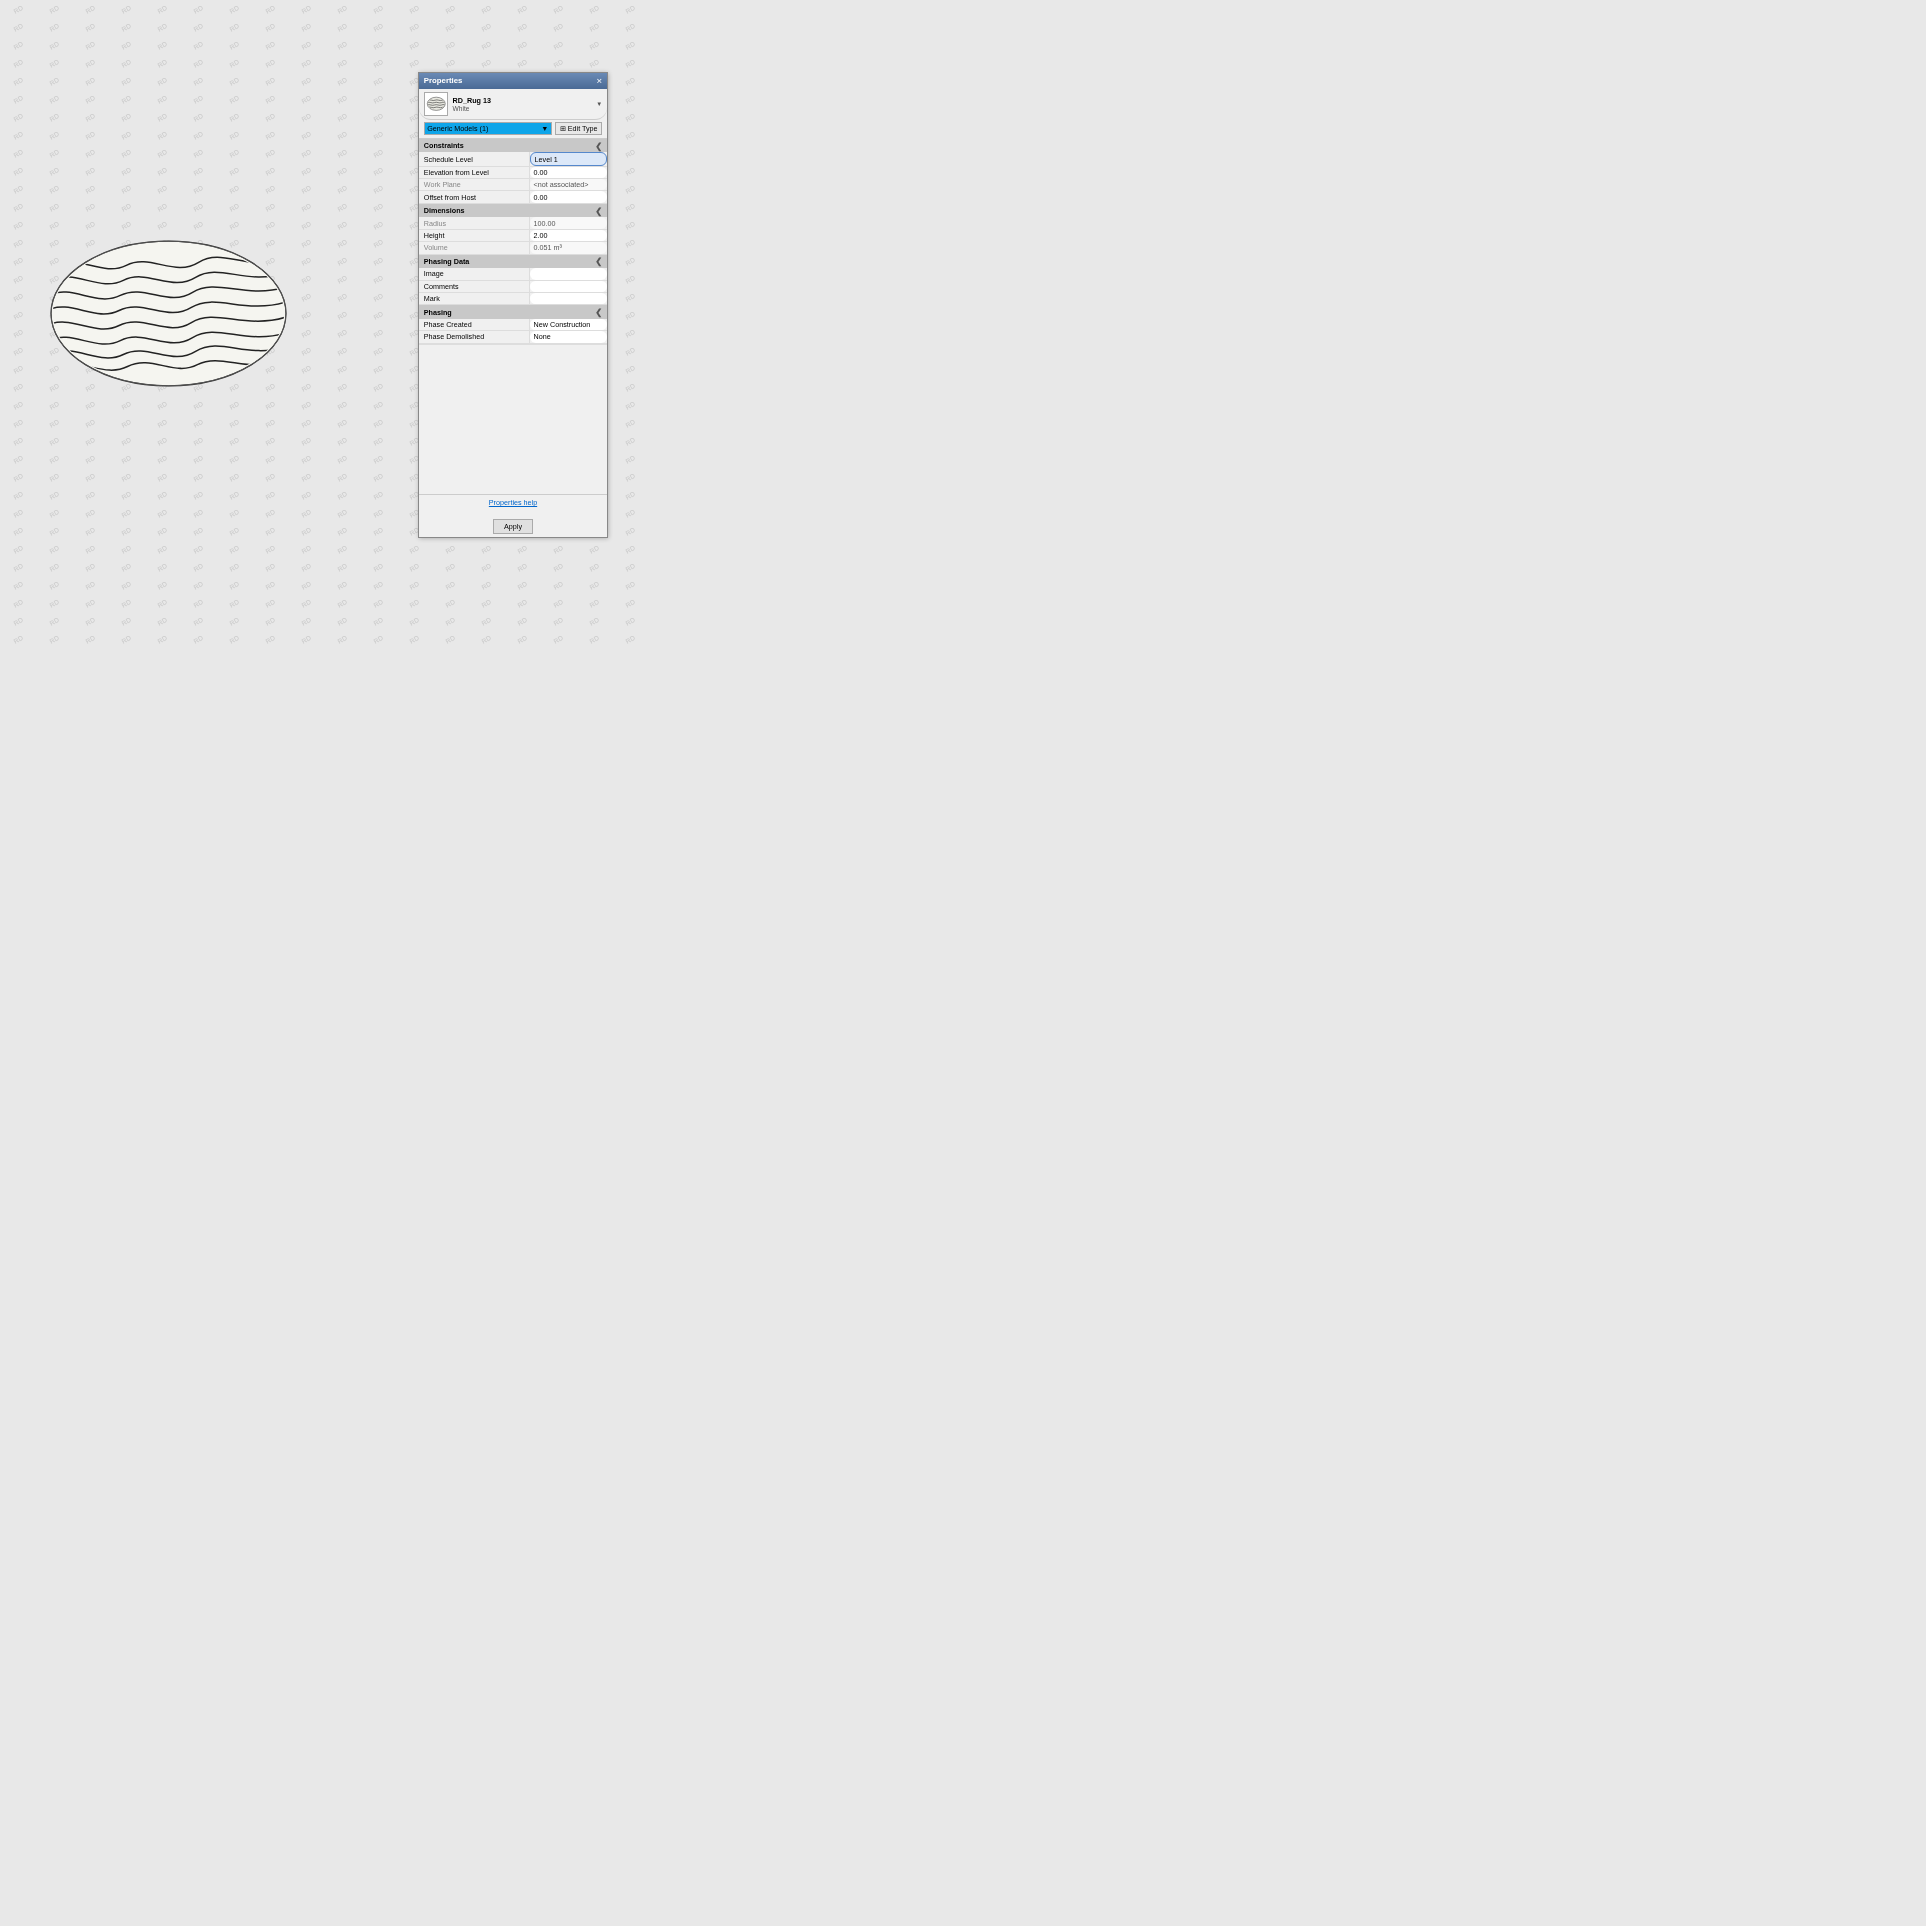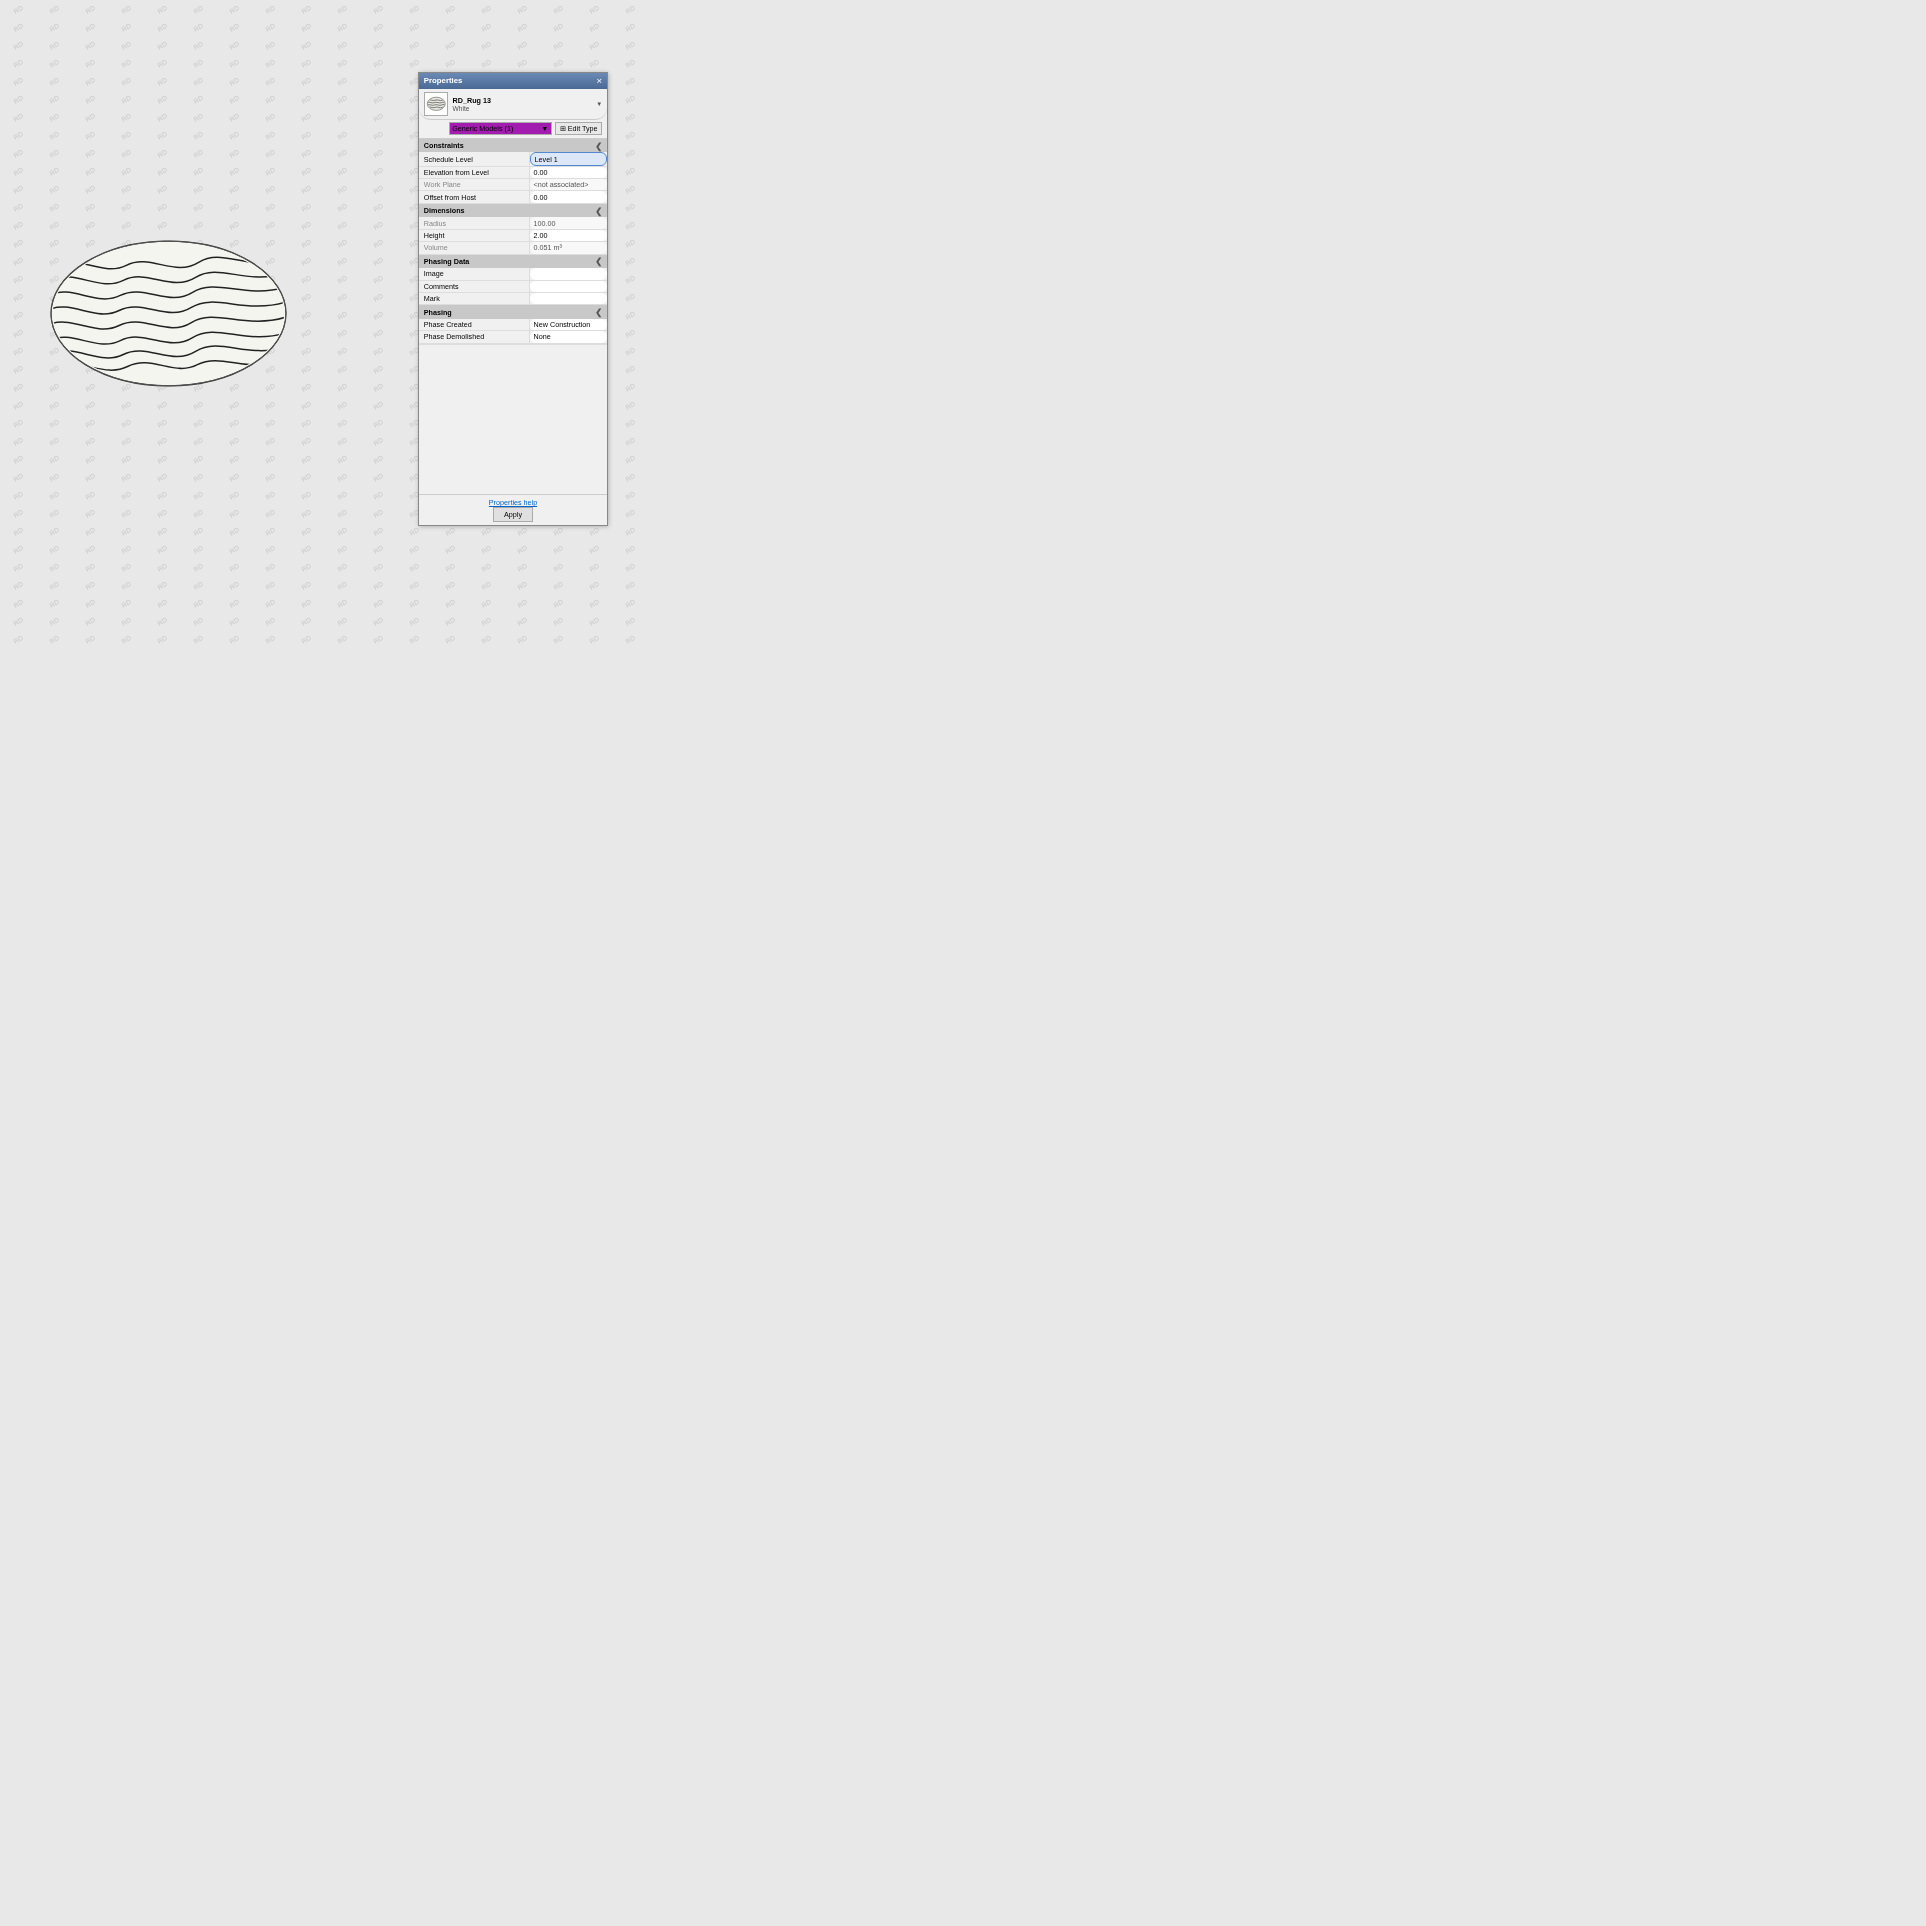--- a/index.html
+++ b/index.html
@@ -120,27 +120,26 @@
       align-items: center;
       padding: 2.4px 4.8px;
       background: #f0f0f0;
       border-bottom: 0.6px solid #ccc;
       gap: 3.6px;
     }
 
     .selector-dropdown {
       flex: 1;
       border: 0.6px solid #aaa;
-      background: #a21caf;
+      background: #0ea5e9;
       padding: 1.2px 2.4px;
       font-size: 7.2px;
       display: flex;
       align-items: center;
       justify-content: space-between;
-      margin-left: 25px;
     }
 
     .edit-type-btn {
       display: flex;
       align-items: center;
       gap: 1.8px;
       border: 0.6px solid #aaa;
       background: #e8e8e8;
       padding: 1.2px 3.6px;
       font-size: 7.2px;
@@ -223,20 +222,21 @@
       font-size: 7.2px;
       cursor: pointer;
     }
 
     .apply-btn {
       background: #e0e0e0;
       border: 0.6px solid #aaa;
       padding: 1.8px 9.6px;
       font-size: 7.2px;
       cursor: pointer;
+      margin-top: 12px;
     }
   </style>
 </head>
 <body>
 
 <div class="watermark-bg">
   <div class="watermark-row">
       <div class="watermark-cell">RD</div>
       <div class="watermark-cell">RD</div>
       <div class="watermark-cell">RD</div>

